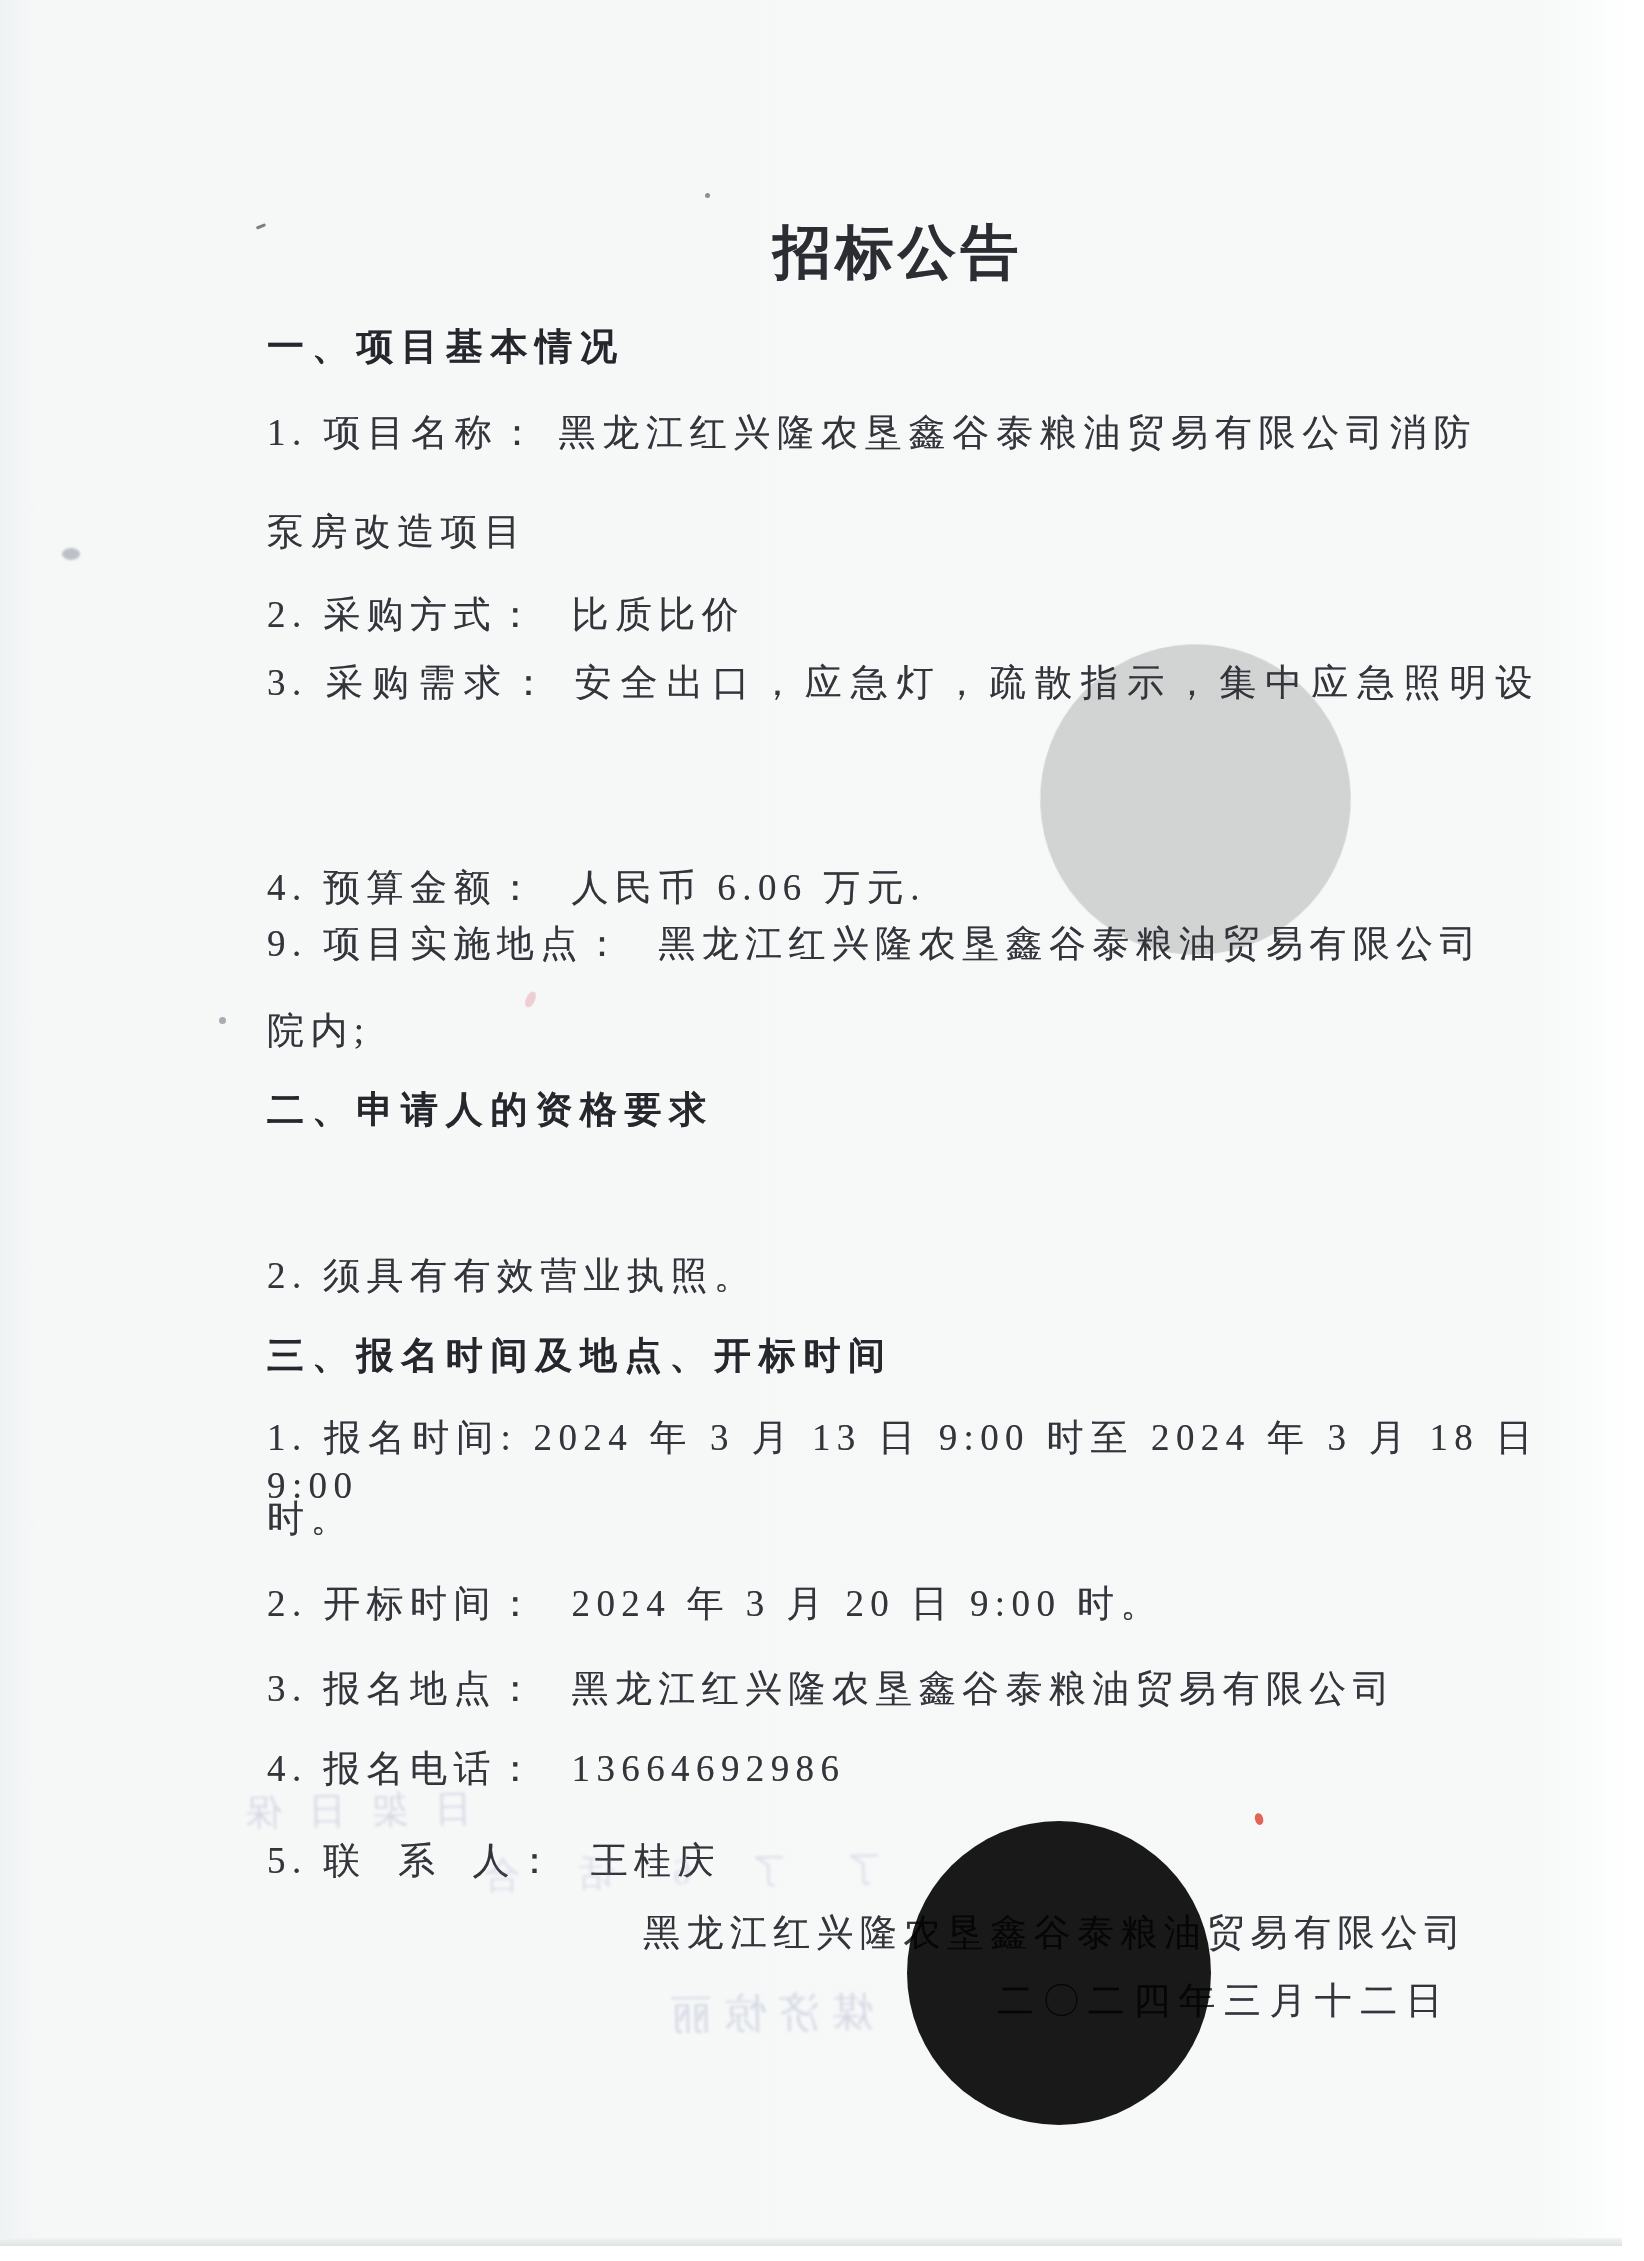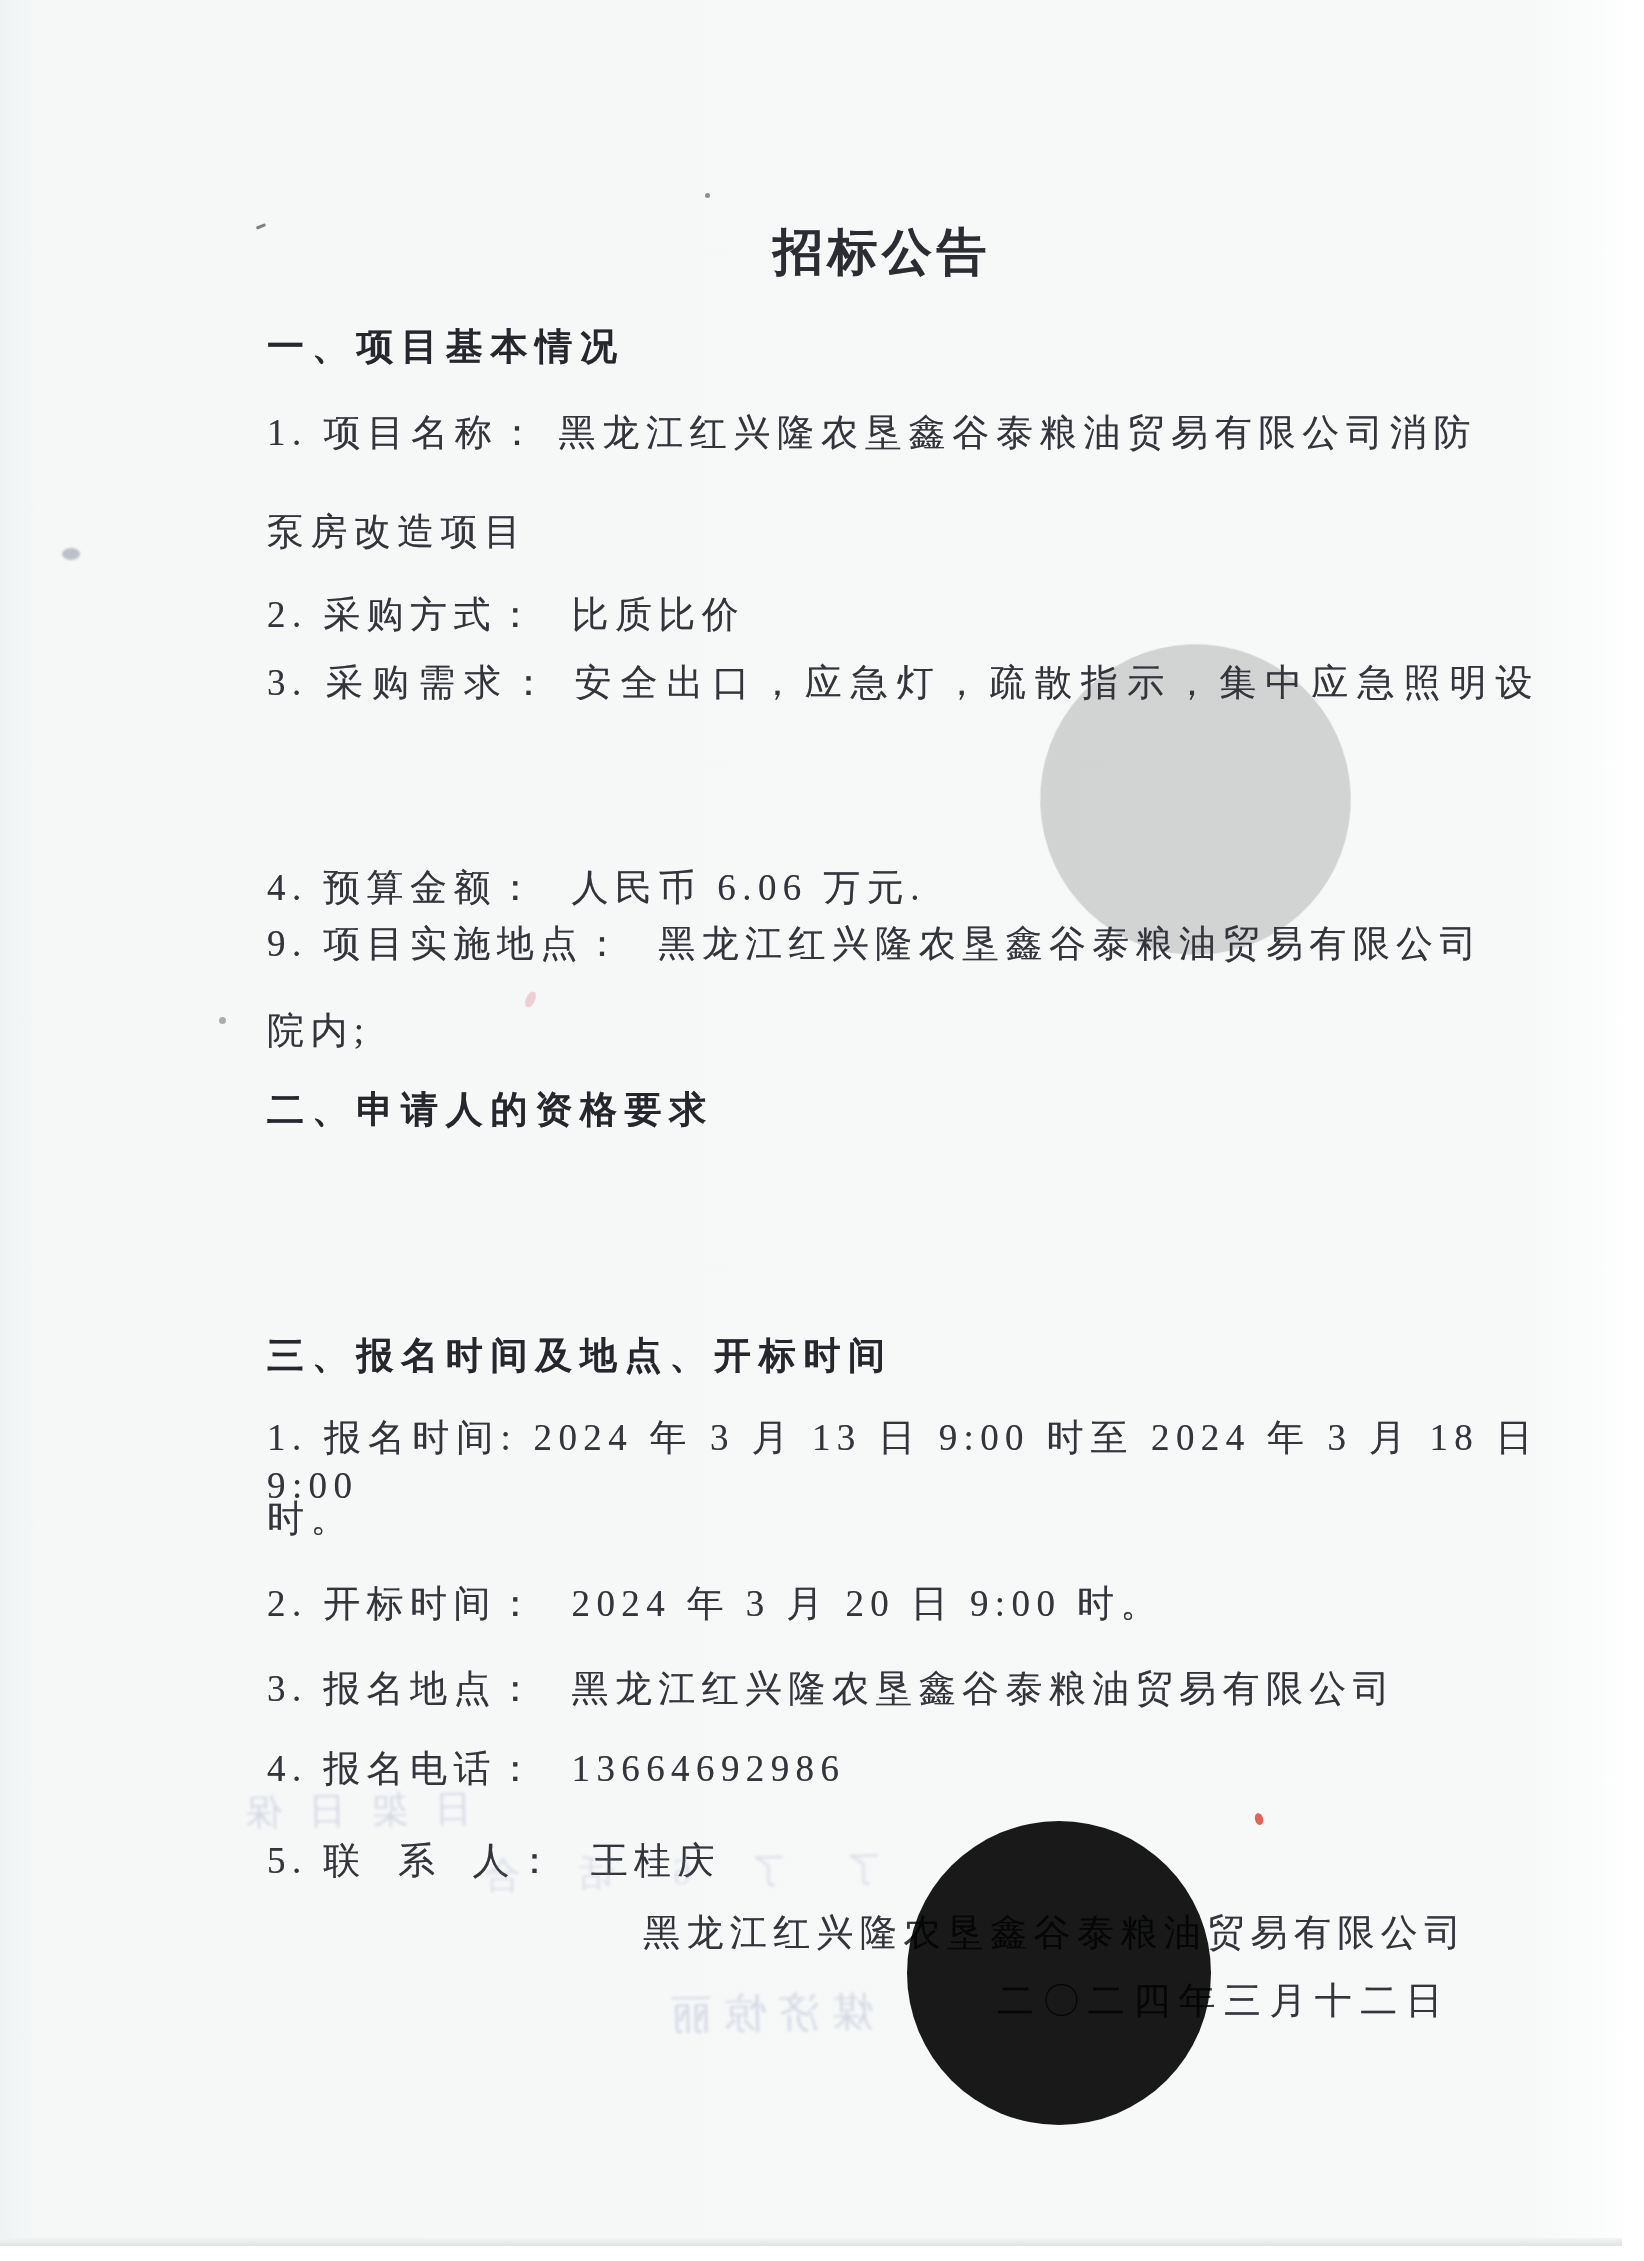--- a/index.html
+++ b/index.html
@@ -19,21 +19,21 @@
     background:linear-gradient(#f2f4f4,#e0e3e4);
   }
   .ln{
     position:absolute;left:267px;
     font-size:37px;line-height:48px;letter-spacing:6.4px;
     color:#33353b;white-space:pre;
     text-shadow:0 0 0.6px rgba(55,55,70,.45);
   }
   .hd{font-weight:700;letter-spacing:7.7px;color:#26272c;}
   .title{
-    left:773px;font-size:50px;line-height:55px;font-weight:700;
+    left:773px;font-size:58px;line-height:55px;font-weight:700;
     letter-spacing:4.5px;color:#2c2d33;
   }
   .st{width:1272px;text-align:justify;text-align-last:justify;white-space:normal;}
   .st-a{width:1210px;text-align:justify;text-align-last:justify;white-space:normal;}
   .seal{
     position:absolute;mix-blend-mode:multiply;pointer-events:none;
   }
   .seal-main{left:898px;top:1812px;width:322px;height:322px;opacity:.9;}
   .seal-ghost{left:1031px;top:635px;width:329px;height:329px;opacity:.15;
     transform:rotate(178deg);filter:blur(0.6px);}
@@ -57,20 +57,21 @@
   <div class="ln hd" style="top:323px">一、项目基本情况</div>
   <div class="ln st-a" style="top:409px">1. 项目名称：  黑龙江红兴隆农垦鑫谷泰粮油贸易有限公司消防</div>
   <div class="ln" style="top:508px">泵房改造项目</div>
   <div class="ln" style="top:591px">2. 采购方式：  比质比价</div>
   <div class="ln st" style="top:659px">3. 采购需求：   安全出口，应急灯，疏散指示，集中应急照明设</div>
   <div class="ln" style="top:864px">4. 预算金额：  人民币 6.06 万元.</div>
   <div class="ln" style="top:920px">9. 项目实施地点：  黑龙江红兴隆农垦鑫谷泰粮油贸易有限公司</div>
   <div class="ln" style="top:1007px">院内;</div>
 
   <div class="ln hd" style="top:1086px">二、申请人的资格要求</div>
+  <div class="ln" style="top:1252px">2. 须具有有效营业执照。</div>
 
   <div class="ln hd" style="top:1332px">三、报名时间及地点、开标时间</div>
   <div class="ln st" style="top:1414px">1. 报名时间: 2024 年 3 月 13 日 9:00 时至 2024 年 3 月 18 日 9:00</div>
   <div class="ln" style="top:1495px">时。</div>
   <div class="ln" style="top:1580px">2. 开标时间：  2024 年 3 月 20 日 9:00 时。</div>
   <div class="ln" style="top:1665px">3. 报名地点：  黑龙江红兴隆农垦鑫谷泰粮油贸易有限公司</div>
   <div class="ln" style="top:1745px">4. 报名电话：  13664692986</div>
   <div class="ln" style="top:1837px">5. 联  系  人：  王桂庆</div>
 
   <div class="ln" style="top:1909px;left:643px">黑龙江红兴隆农垦鑫谷泰粮油贸易有限公司</div>

